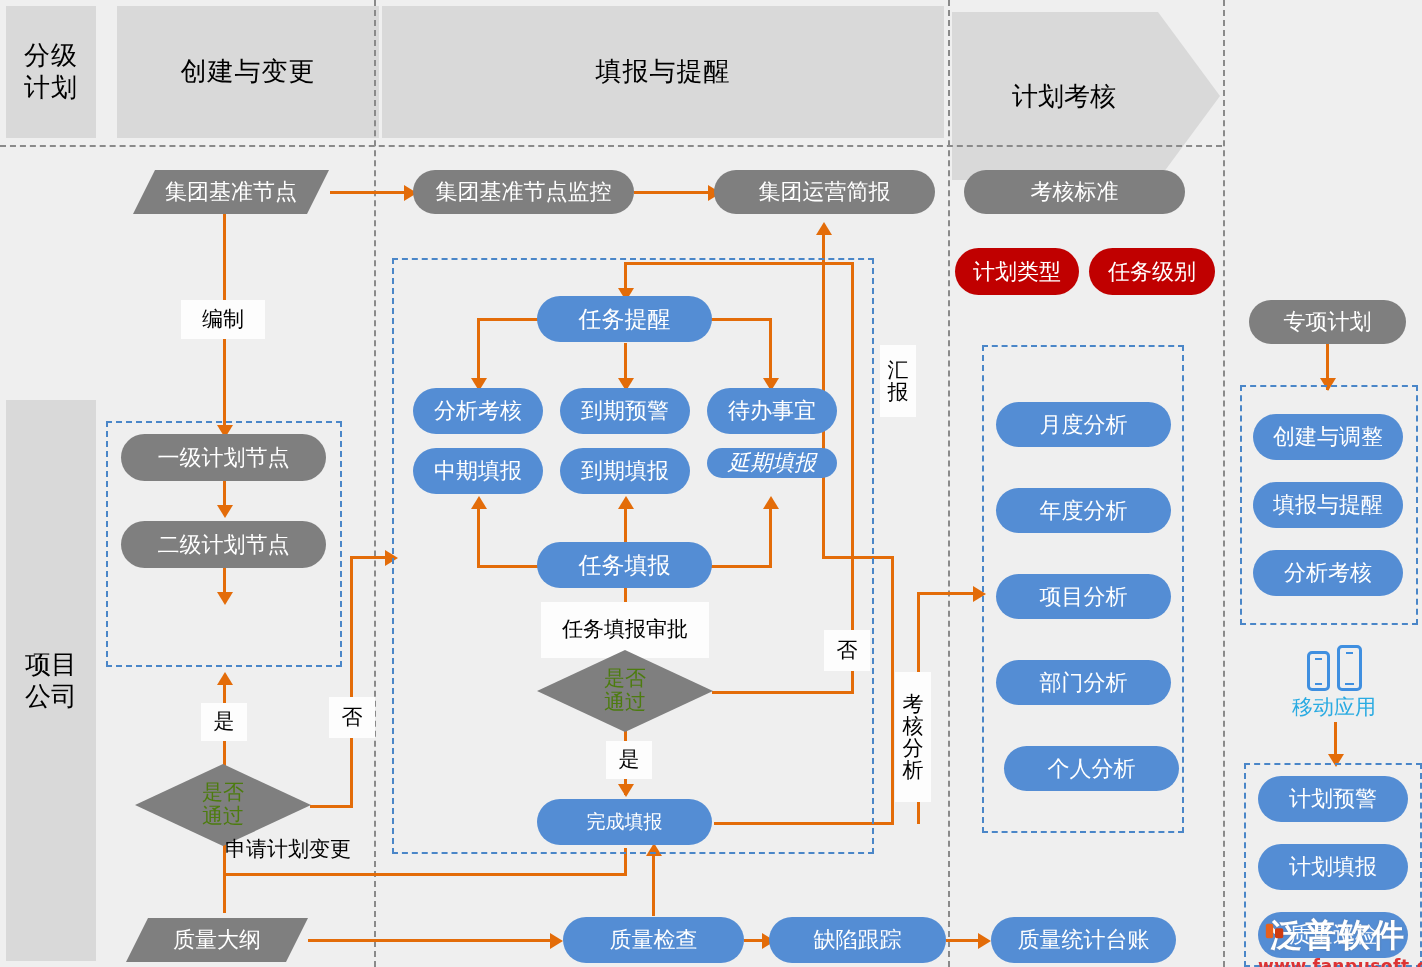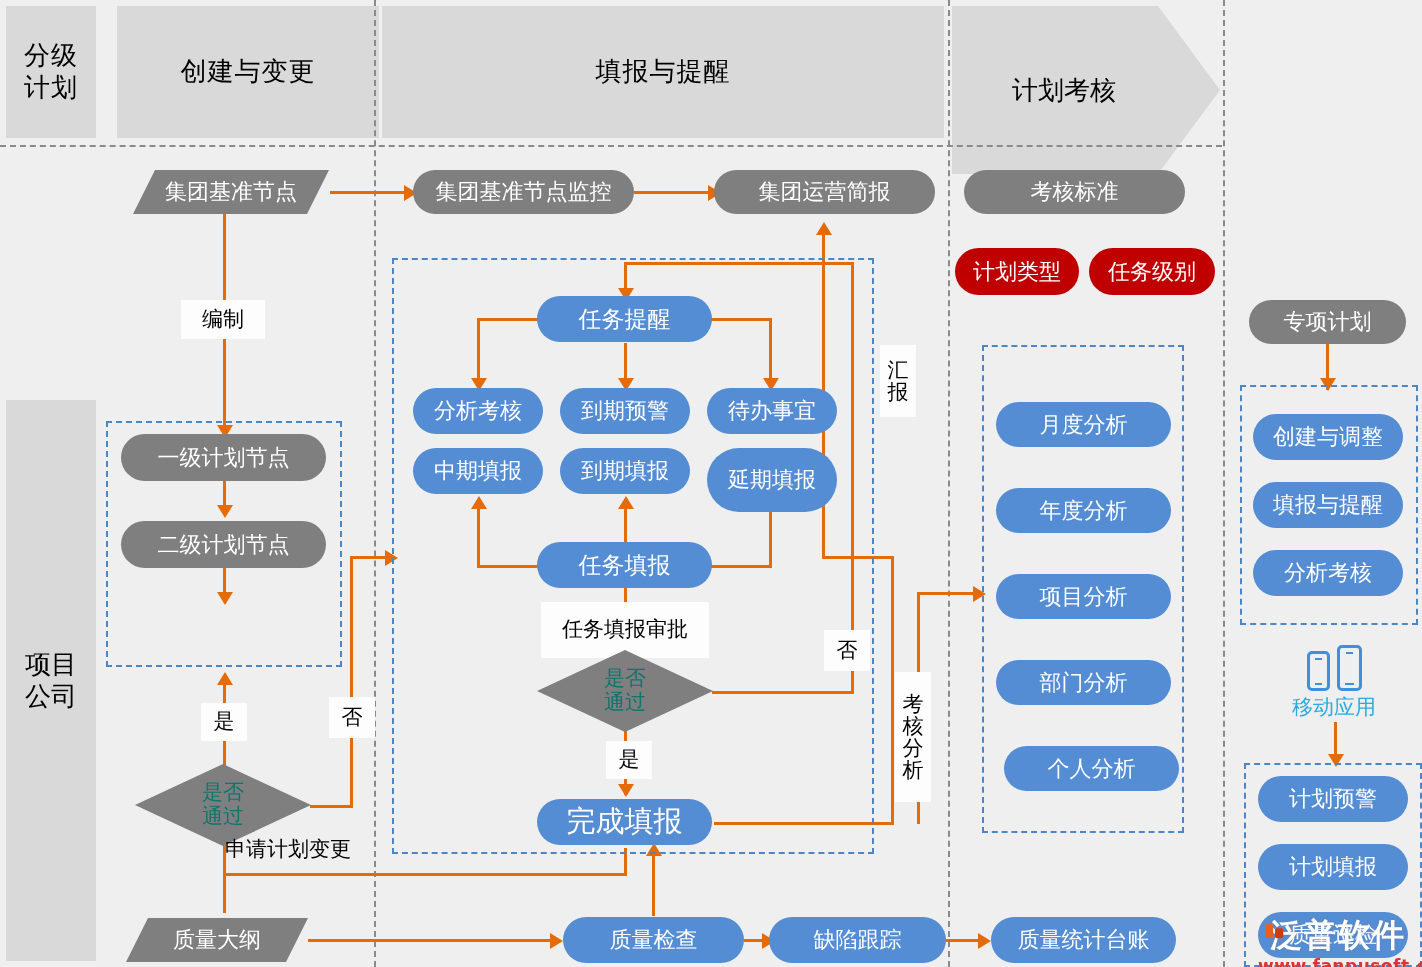--- a/index.html
+++ b/index.html
@@ -37,21 +37,21 @@
     box-sizing:border-box;
   }
   .node.gray{background:#7f7f7f;border-radius:999px;}
   .node.blue{background:#548dd4;border-radius:999px;}
   .node.red{background:#c00000;border-radius:999px;}
   .node.para{
     background:#7f7f7f;border-radius:0;
     clip-path:polygon(22px 0, 100% 0, calc(100% - 22px) 100%, 0 100%);
   }
   .node.diamond{
-    background:transparent;color:#0f766e;
+    background:transparent;color:#4d7c0f;
   }
   .diamond-shape{
     position:absolute;left:0;top:0;width:100%;height:100%;
     background:#7f7f7f;
     clip-path:polygon(50% 0, 100% 50%, 50% 100%, 0 50%);
   }
   .diamond-txt{position:relative;z-index:2;font-size:21px;line-height:1.12;}
 
   
   .chip{
@@ -98,21 +98,21 @@
   </div>
 
   <div class="hdr-cell" style="left:117px;top:6px;width:262px;height:132px;">
     <span>创建与变更</span>
   </div>
 
   <div class="hdr-cell" style="left:382px;top:6px;width:562px;height:132px;">
     <span>填报与提醒</span>
   </div>
 
-  <div class="hdr-chevron" style="left:952px;top:6px;width:268px;height:168px;">
+  <div class="hdr-chevron" style="left:952px;top:12px;width:268px;height:168px;">
     <span style="margin-right:44px;">计划考核</span>
   </div>
 
   <div class="lane-cell" style="left:6px;top:400px;width:90px;height:561px;">
     <span>项目<br>公司</span>
   </div>
 
   <div class="dash-h" style="left:0;top:145px;width:1222px;"></div>
   <div class="dash-v" style="left:374px;top:0;height:967px;"></div>
   <div class="dash-v" style="left:948px;top:0;height:967px;"></div>
@@ -281,21 +281,21 @@
   <div class="node blue" style="left:707px;top:388px;width:130px;height:46px;">
     <span>待办事宜</span>
   </div>
 
   <div class="node blue" style="left:413px;top:448px;width:130px;height:46px;">
     <span>中期填报</span>
   </div>
   <div class="node blue" style="left:560px;top:448px;width:130px;height:46px;">
     <span>到期填报</span>
   </div>
-  <div class="node blue" style="left:707px;top:448px;width:130px;height:64px;">
+  <div class="node blue" style="left:707px;top:448px;width:130px;height:30px;font-style:italic;">
     <span>延期填报</span>
   </div>
 
   <div class="node blue" style="left:537px;top:542px;width:175px;height:46px;font-size:23px;">
     <span>任务填报</span>
   </div>
 
   <div class="chip" style="left:541px;top:602px;width:168px;height:56px;">
     <span>任务填报审批</span>
   </div>
@@ -305,21 +305,21 @@
     <div class="diamond-txt">是否<br>通过</div>
   </div>
 
   <div class="chip" style="left:606px;top:741px;width:46px;height:38px;">
     <span>是</span>
   </div>
   <div class="chip" style="left:824px;top:630px;width:46px;height:41px;">
     <span>否</span>
   </div>
 
-  <div class="node blue" style="left:537px;top:799px;width:175px;height:46px;font-size:29px;align-items:center;">
+  <div class="node blue" style="left:537px;top:799px;width:175px;height:46px;font-size:19px;align-items:center;">
     <span>完成填报</span>
   </div>
 
   <div class="chip vert" style="left:880px;top:345px;width:36px;height:72px;flex-direction:column;">
     <span>汇<br>报</span>
   </div>
   <div class="chip vert" style="left:895px;top:672px;width:36px;height:130px;flex-direction:column;">
     <span>考<br>核<br>分<br>析</span>
   </div>
 

